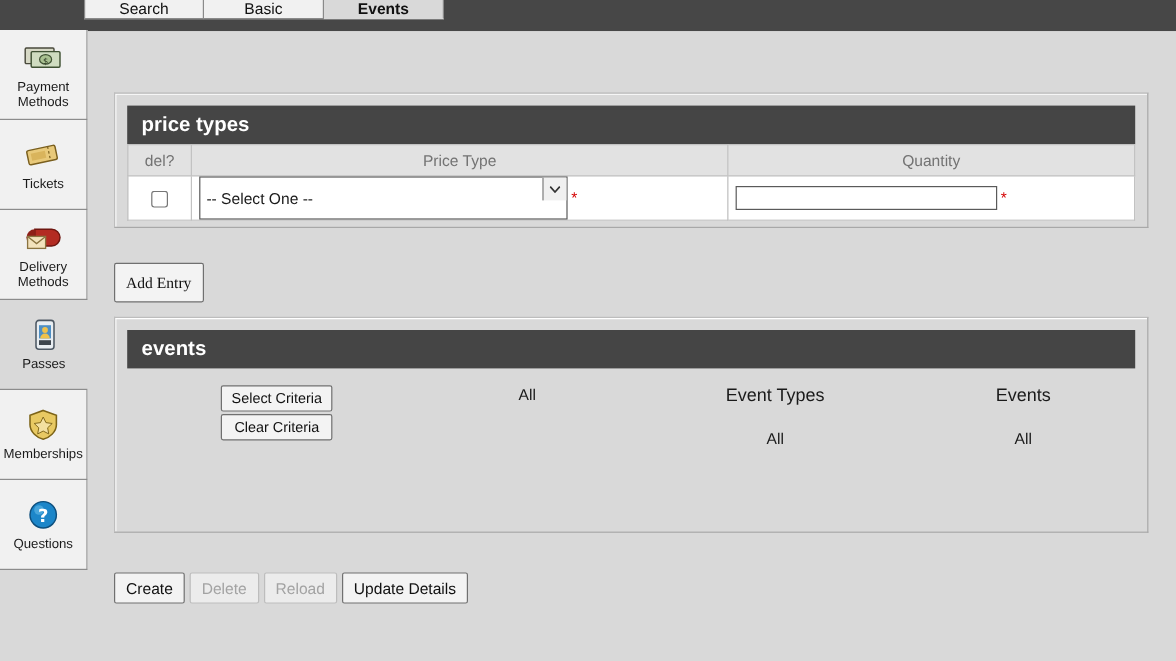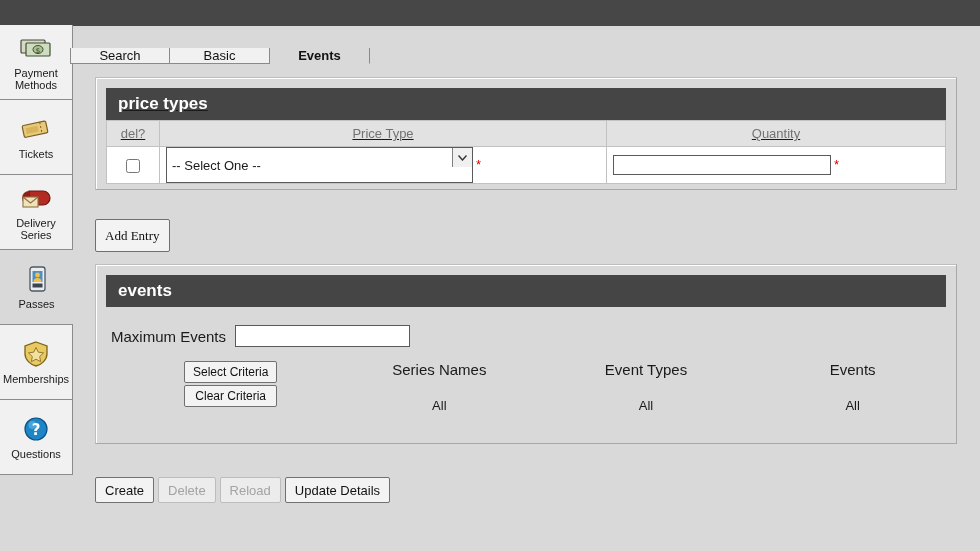--- a/index.html
+++ b/index.html
@@ -21,21 +21,20 @@
     width: 980px; height: 26px;
     background: #474747;
   }
 
   
   .tabstrip {
     position: absolute; left: 70px; top: 0;
     height: 16px;
     display: flex; align-items: flex-end;
     z-index: 5;
-    margin-top: 48px;
   }
   .tab {
     display: flex; align-items: center; justify-content: center;
     min-width: 100px;
     padding: 0 18px;
     background: #f1f1f1;
     border: 1px solid #8a8a8a;
     border-top: none;
     border-left: none;
     font-size: 13px;
@@ -104,21 +103,20 @@
     display: flex; align-items: center;
     padding-left: 12px;
     box-sizing: border-box;
   }
 
   
   #price-types-panel {
     left: 22px; top: 51px;
     width: 862px; height: 113px;
     padding: 10px;
-    text-decoration: underline;
   }
   .pt-table {
     width: 100%;
     border-collapse: collapse;
     margin-top: 0;
     table-layout: fixed;
   }
   .pt-table th {
     background: #e2e2e2;
     border: 1px solid #c2c2c2;
@@ -302,21 +300,21 @@
 
     <div class="side-item">
       <span class="ico">
         <svg width="34" height="26" viewBox="0 0 34 26">
           <path d="M10 6 h14 a7 7 0 0 1 0 14 h-14 z" fill="#b32b22" stroke="#6e1610" stroke-width="1.2"></path>
           <path d="M10 6 a7 7 0 0 0 0 14 z" fill="#8f1f18"></path>
           <rect x="4" y="12" width="15" height="10" fill="#f2e2bc" stroke="#8a7340" stroke-width="1.1"></rect>
           <path d="M4 12 l7.5 6 l7.5 -6" fill="none" stroke="#8a7340" stroke-width="1.1"></path>
         </svg>
       </span>
-      <span class="side-label">Delivery Series</span>
+      <span class="side-label">Delivery Methods</span>
     </div>
 
     <div class="side-item plain">
       <span class="ico">
         <svg width="34" height="28" viewBox="0 0 34 28">
           <rect x="10" y="2" width="15" height="24" rx="2.5" fill="#e9eef2" stroke="#4e5964" stroke-width="1.3"></rect>
           <rect x="12.5" y="6" width="10" height="11" fill="#4e8fc4"></rect>
           <circle cx="17.5" cy="10" r="2.4" fill="#f0c24a"></circle>
           <path d="M13.5 17 a4 4 0 0 1 8 0 z" fill="#f0c24a"></path>
           <rect x="12.5" y="18.5" width="10" height="4" fill="#3d454d"></rect>
@@ -388,34 +386,29 @@
           </tr>
         </tbody>
       </table>
     </div>
 
     <button class="btn" id="add-entry-btn">Add Entry</button>
 
     <div class="panel" id="events-panel">
       <div class="panel-head">events</div>
 
-      <div class="max-events-row">
-        <span class="max-events-label">Maximum Events</span>
-        <input type="text" class="text-input" id="max-events-input" value="" style="">
-      </div>
 
       <div class="criteria-area">
         <div class="criteria-buttons">
           <button class="btn">Select Criteria</button>
           <button class="btn">Clear Criteria</button>
         </div>
 
         <div class="crit-cols">
           <div class="crit-col">
-            <div class="crit-title">Series Names</div>
             <div class="crit-value">All</div>
           </div>
           <div class="crit-col">
             <div class="crit-title">Event Types</div>
             <div class="crit-value">All</div>
           </div>
           <div class="crit-col">
             <div class="crit-title">Events</div>
             <div class="crit-value">All</div>
           </div>

